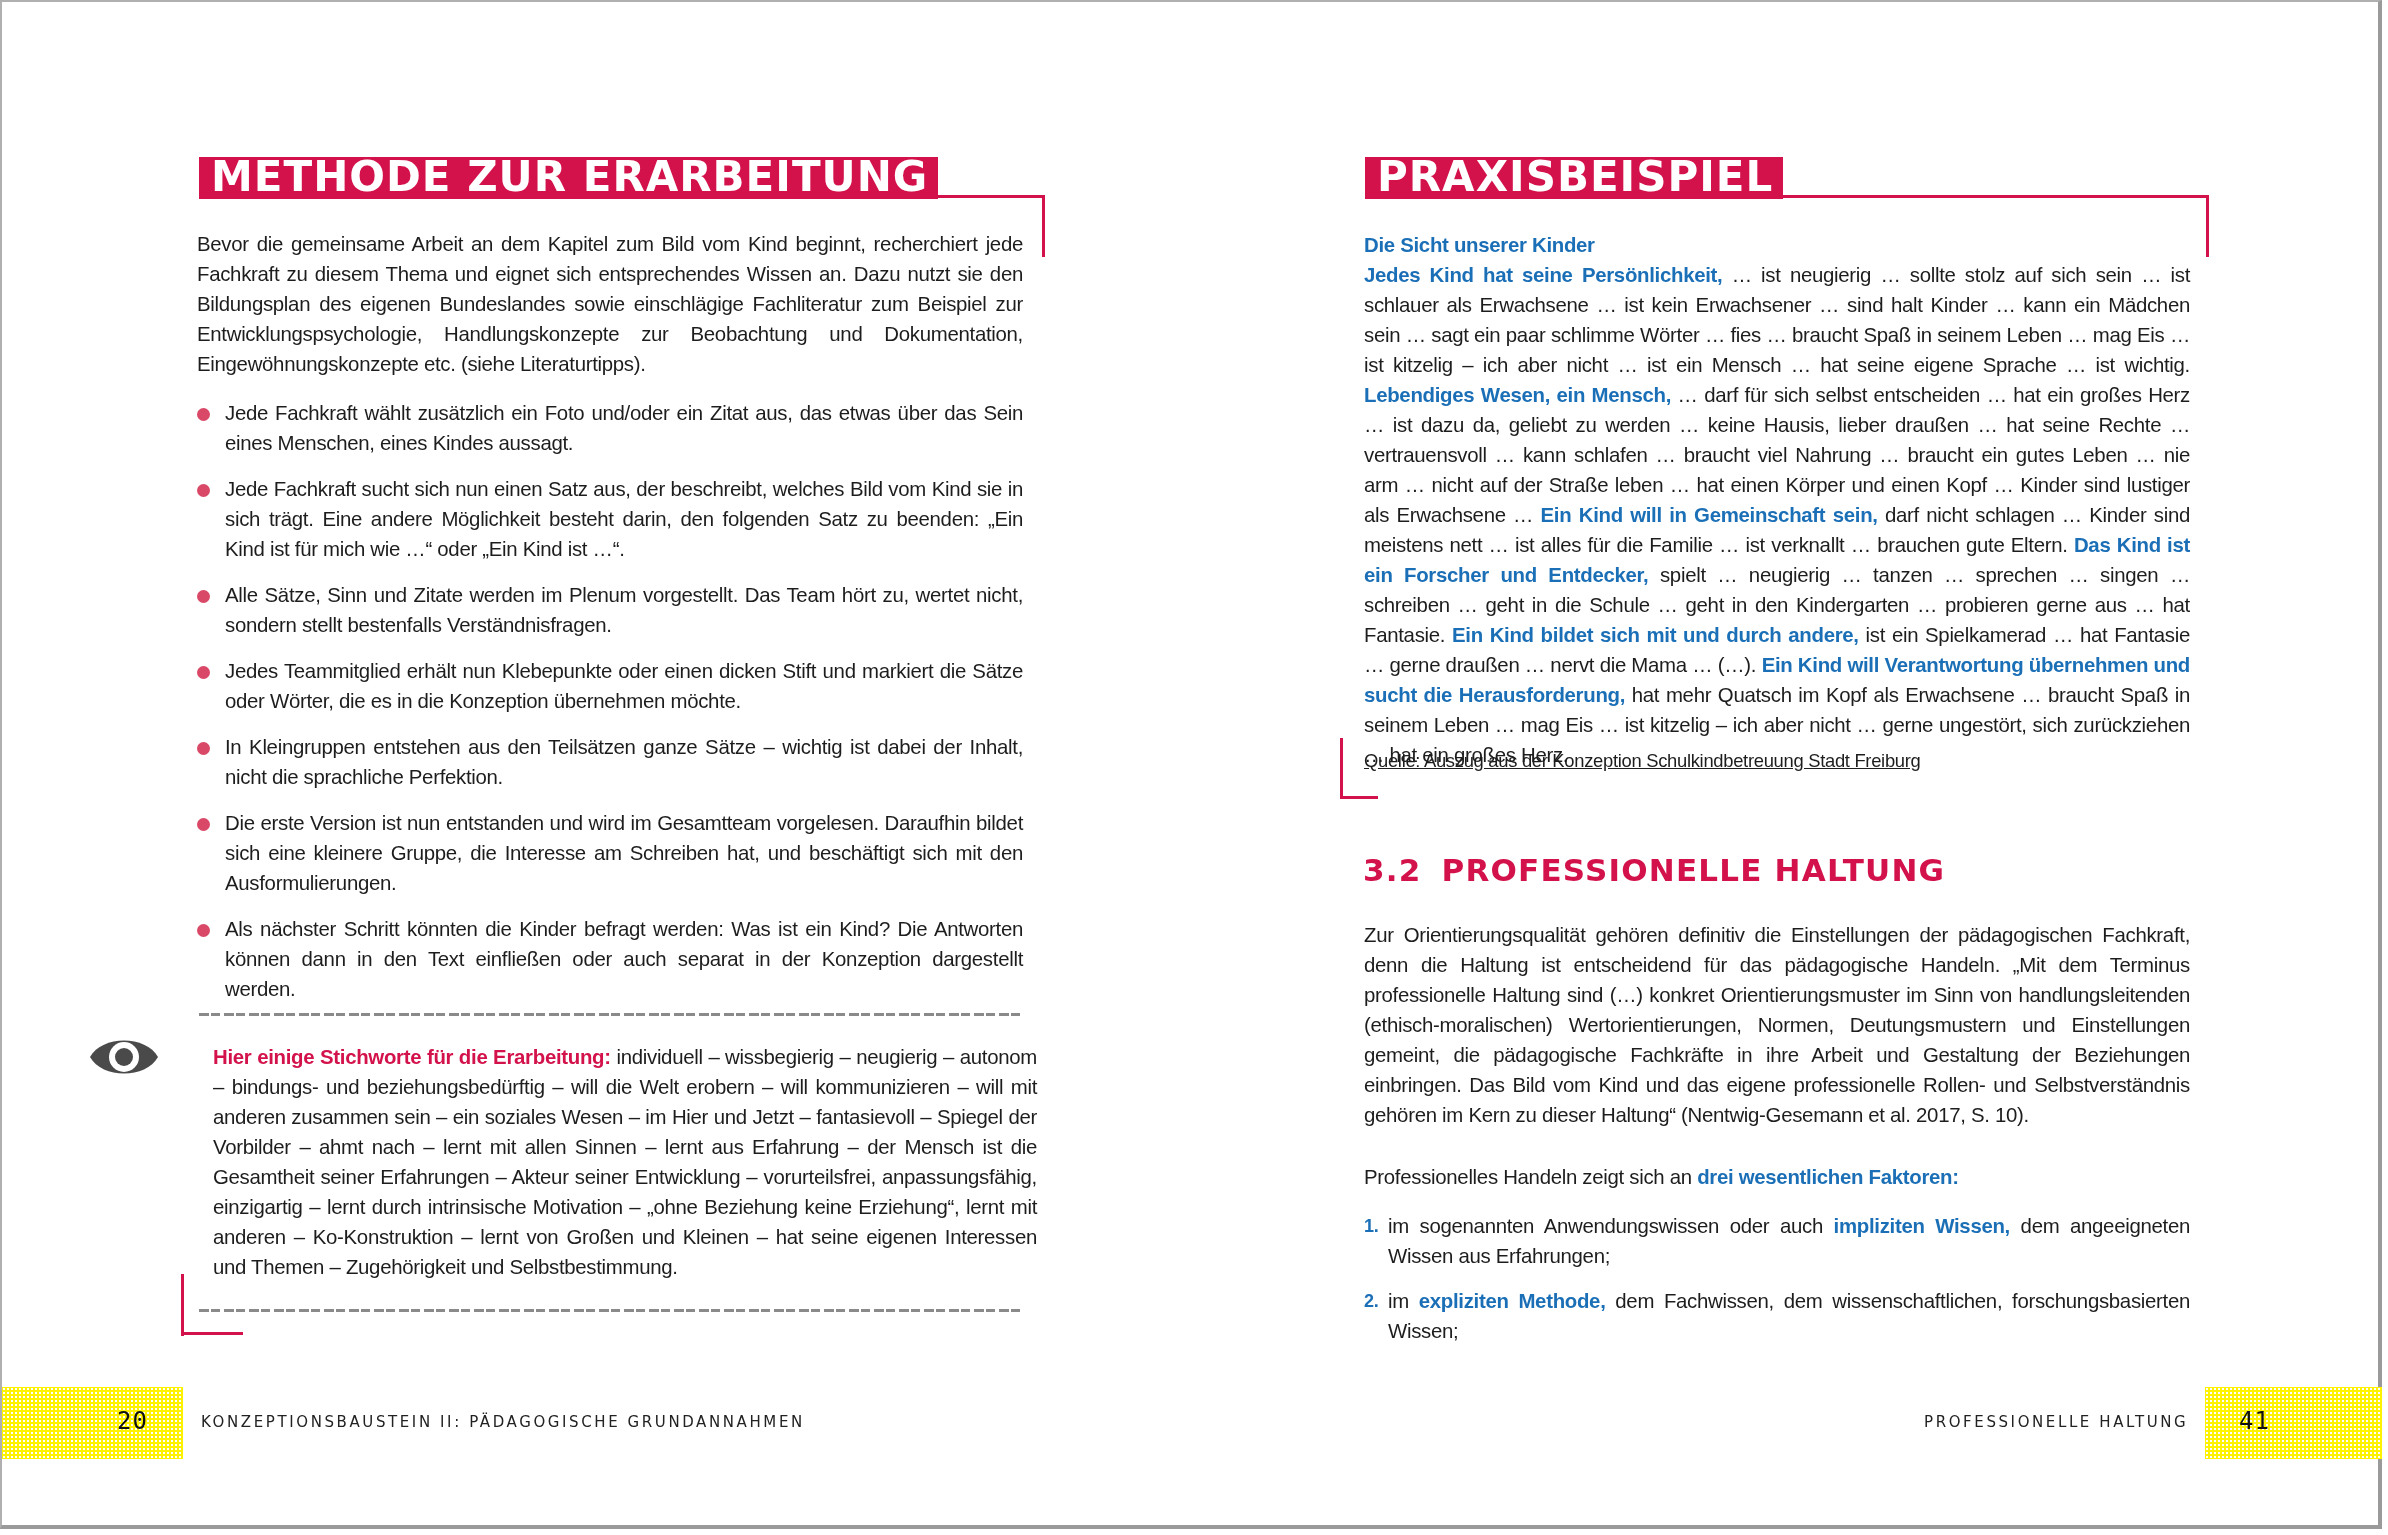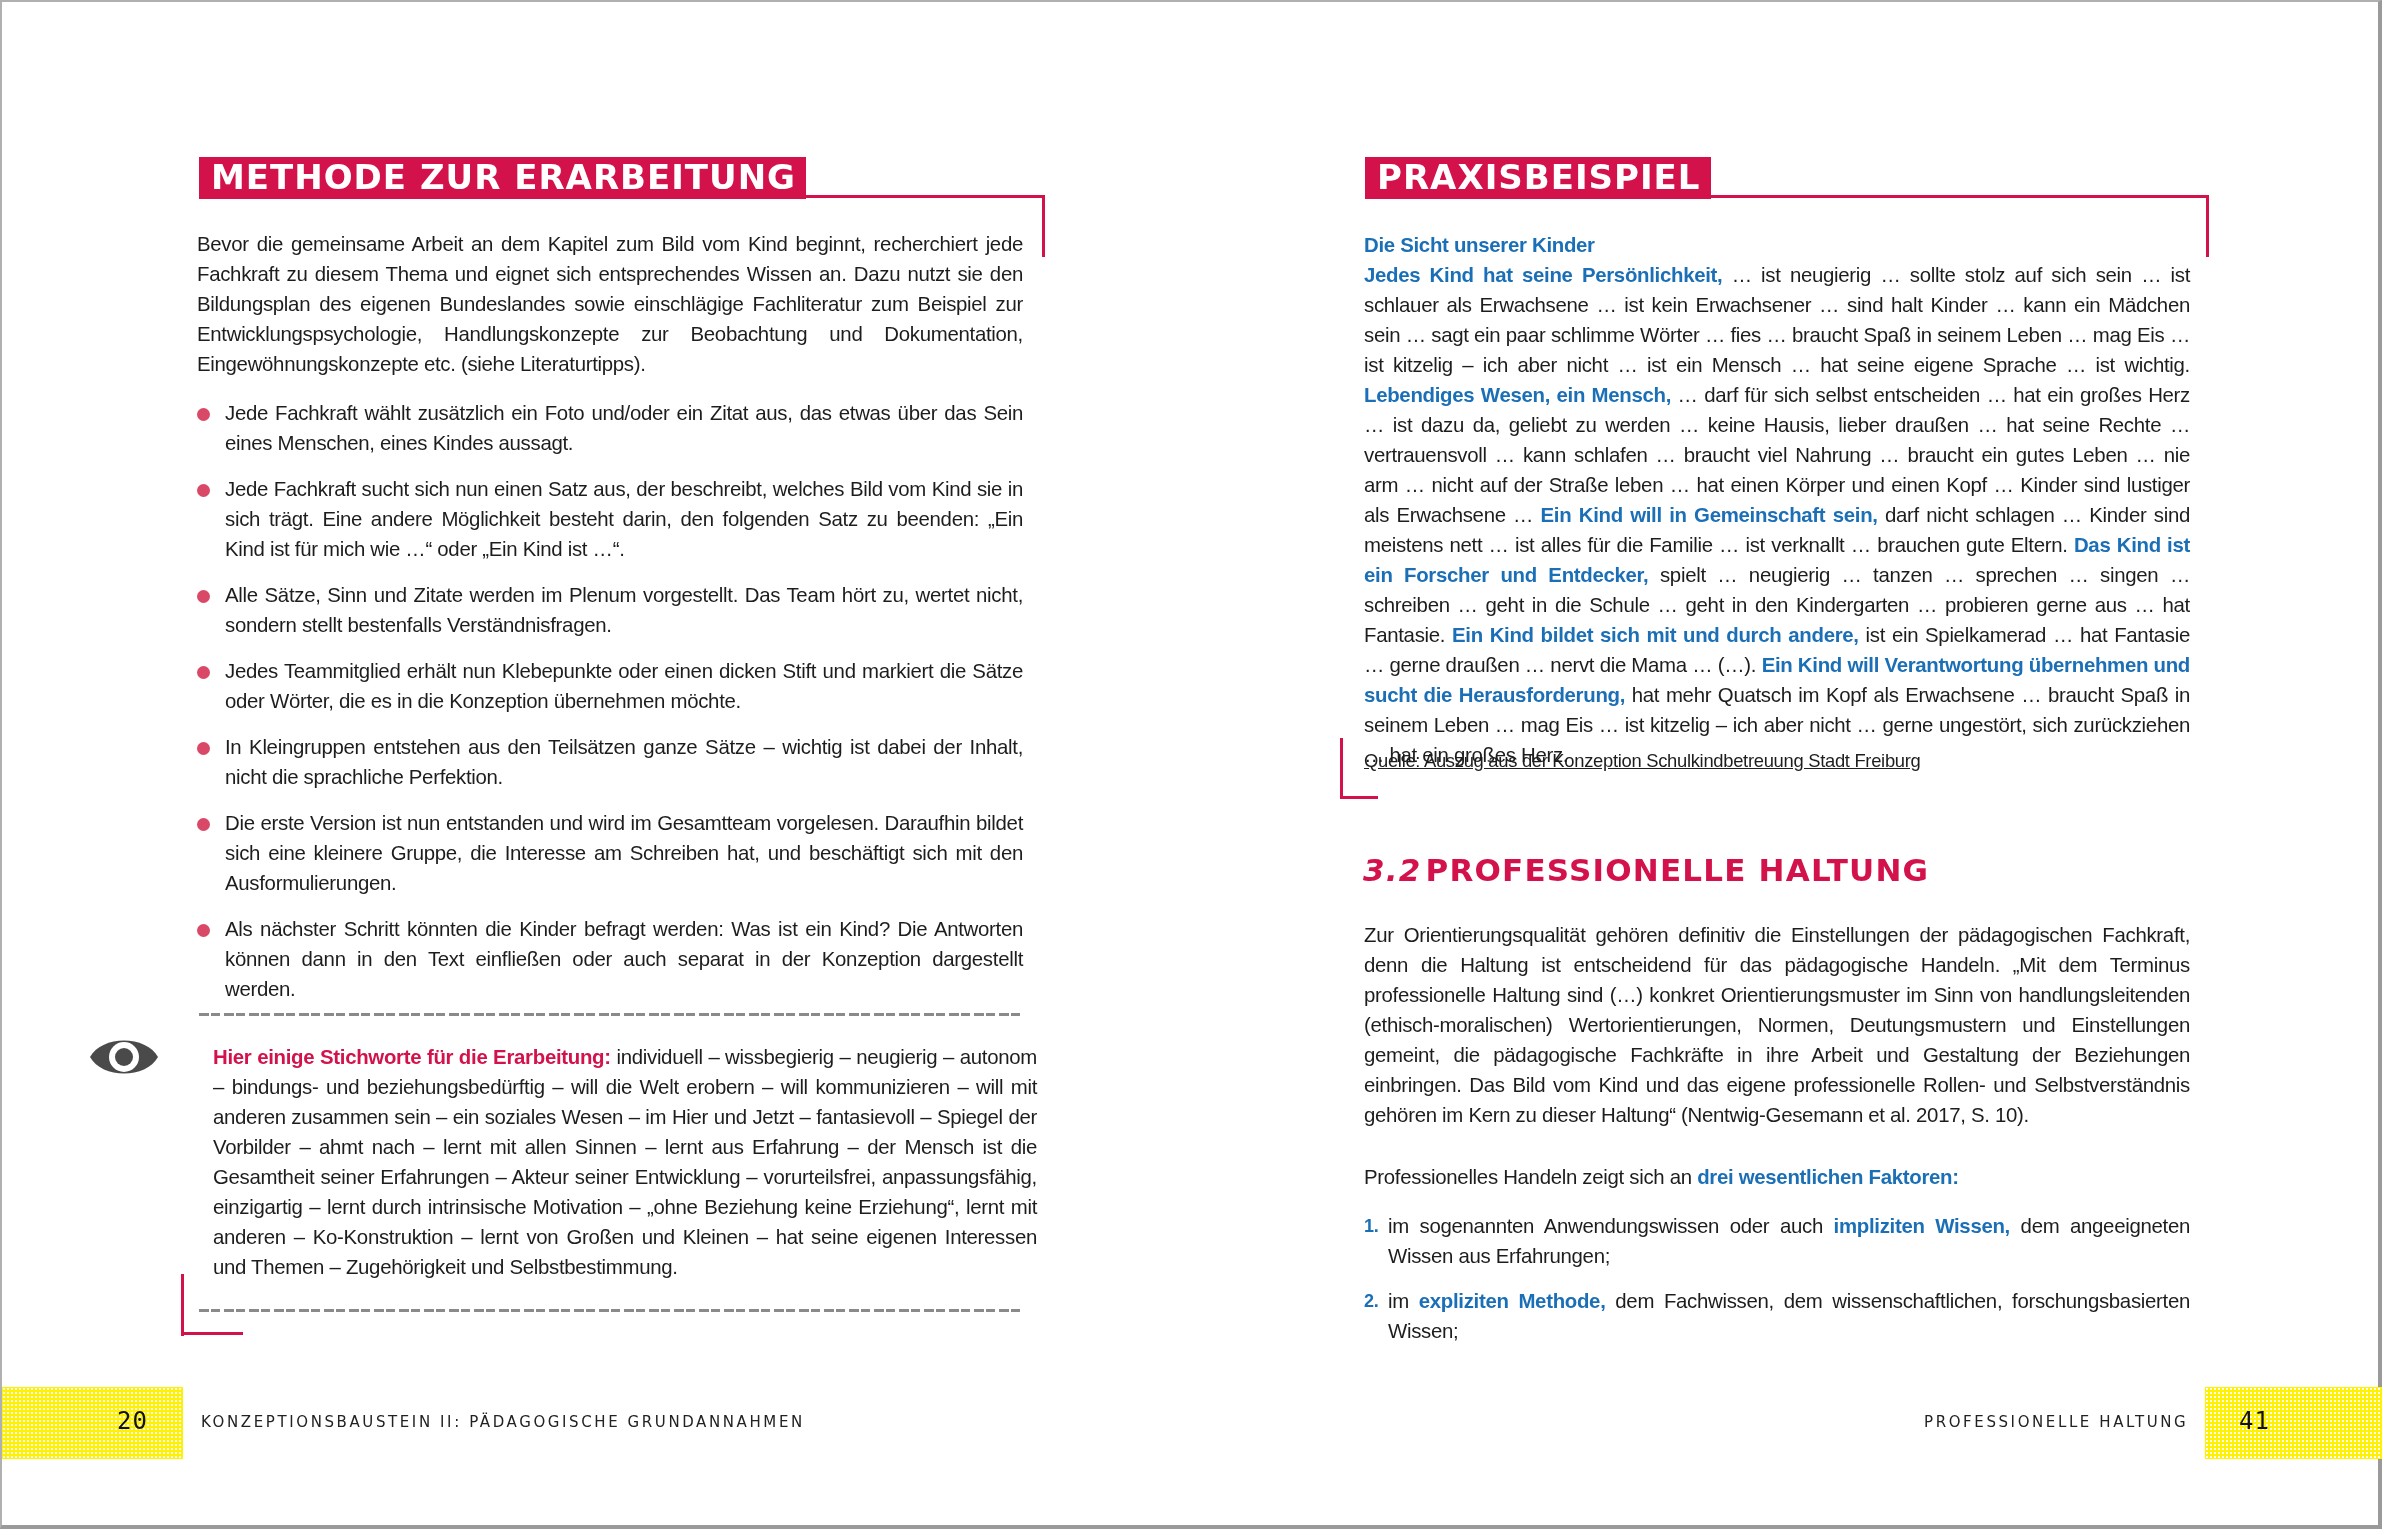--- a/index.html
+++ b/index.html
@@ -21,21 +21,21 @@
     text-align:justify; color:#1d1d1d;
   }
   .txt p { margin:0; }
   .hl-blue { color:#1b6fb6; font-weight:bold; }
   .hl-red  { color:#d3114a; font-weight:bold; }
 
   
   .label-box {
     position:absolute; background:#d3114a; color:#fff;
     font-family:"DejaVu Sans", sans-serif; font-weight:bold;
-    font-size:34px; letter-spacing:1px; line-height:40px;
+    font-size:42px; letter-spacing:1px; line-height:40px;
     padding:0 10px 0 12px; height:42px; white-space:nowrap;
     text-transform:uppercase;
   }
   .rule-h { position:absolute; height:3px; background:#d3114a; }
   .rule-v { position:absolute; width:3px; background:#d3114a; }
 
   
   #left-intro { position:absolute; left:197px; top:229px; width:826px; }
   #left-bullets { position:absolute; left:197px; top:398px; width:826px; }
   .bullet {
@@ -74,21 +74,21 @@
   #praxis-source {
     position:absolute; left:1364px; top:750px; font-size:18.4px; letter-spacing:-0.3px;
     color:#1d1d1d;
     text-decoration:underline;
   }
   #section-title {
     position:absolute; left:1363px; top:852px; color:#d3114a;
     font-family:"DejaVu Sans", sans-serif; font-weight:bold; font-size:31px;
     letter-spacing:1.2px; text-transform:uppercase; white-space:nowrap;
   }
-  #section-title .num { margin-right:4px;font-style:italic; }
+  #section-title .num { margin-right:20px; }
   #section-body { position:absolute; left:1364px; top:920px; width:826px; }
   #factors-intro { position:absolute; left:1364px; top:1162px; width:826px; }
   #factors { position:absolute; left:1364px; top:1211px; width:826px; }
   .num-item { position:relative; padding-left:24px; margin-bottom:15px; }
   .num-item .n { position:absolute; left:0; top:0; color:#1b6fb6; font-weight:bold; font-size:18px; }
 </style>
 </head>
 <body>
 
 <div class="frame"></div>

